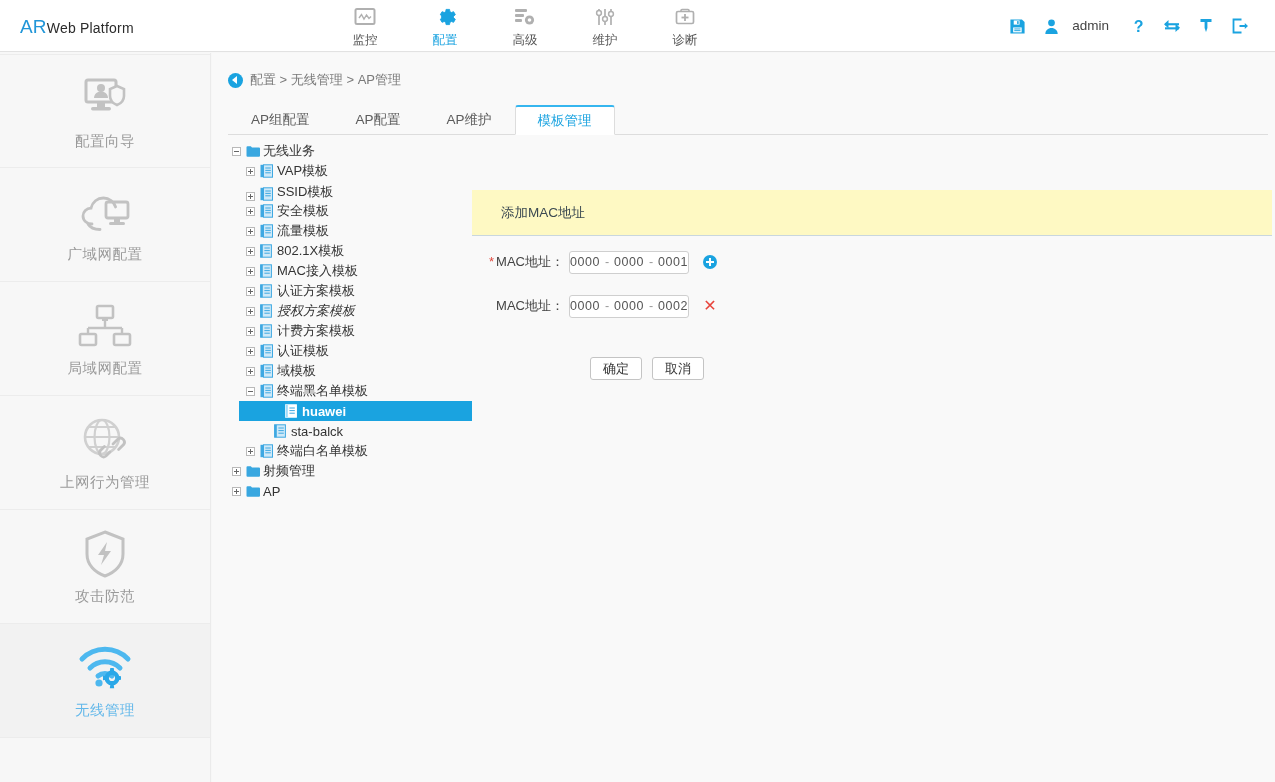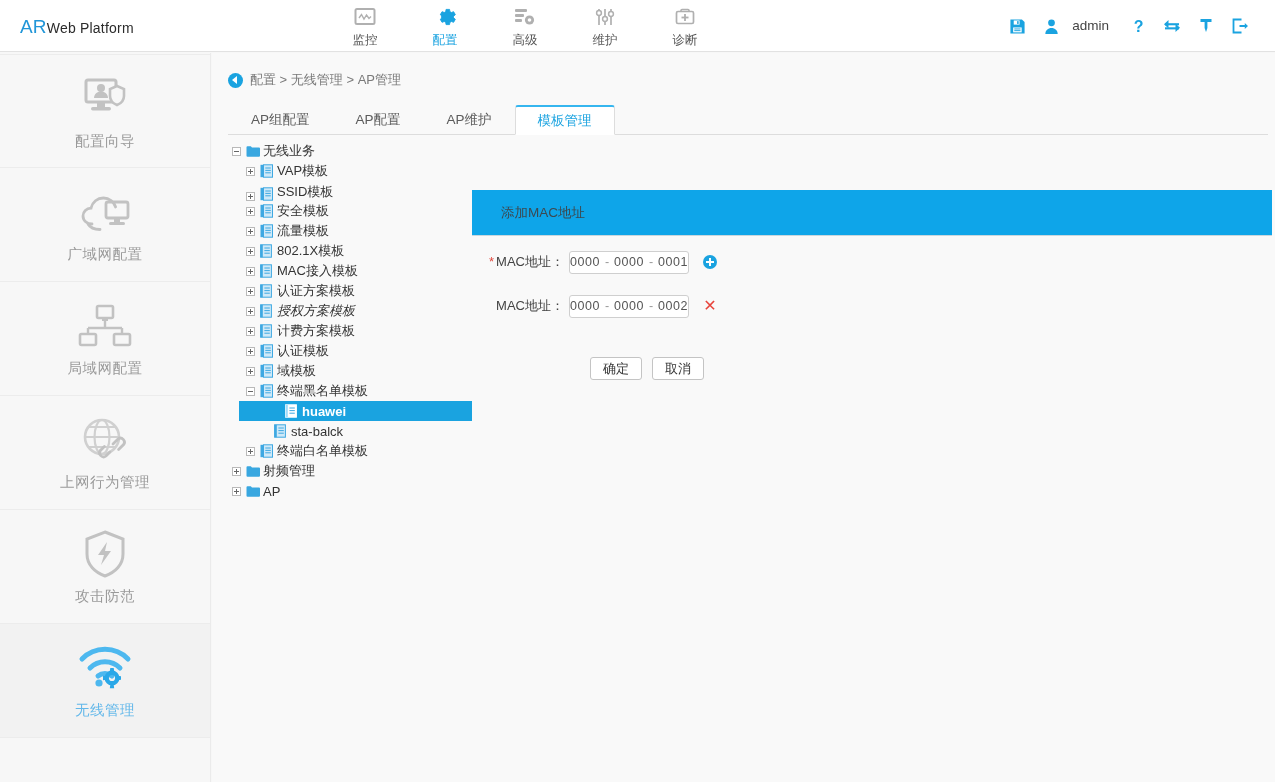--- a/index.html
+++ b/index.html
@@ -156,21 +156,21 @@
 
   
   #formpanel {
     position: absolute; left: 260px; top: 88px;
     width: 800px; height: 640px;
     background: #f9f9f9;
   }
   #panelhead {
     position: absolute; left: 0; top: 49px;
     width: 800px; height: 46px;
-    background: #0ea5e9;
+    background: #fef9c3;
     border-bottom: 1px solid #c9d7de;
     display: flex; align-items: center;
   }
   #panelhead .ph-title { font-size: 13.5px; color: #3c4a52; padding-left: 29px; }
 
   .formrow {
     position: absolute; left: 0;
     width: 800px; height: 32px;
     display: flex; align-items: center;
   }

